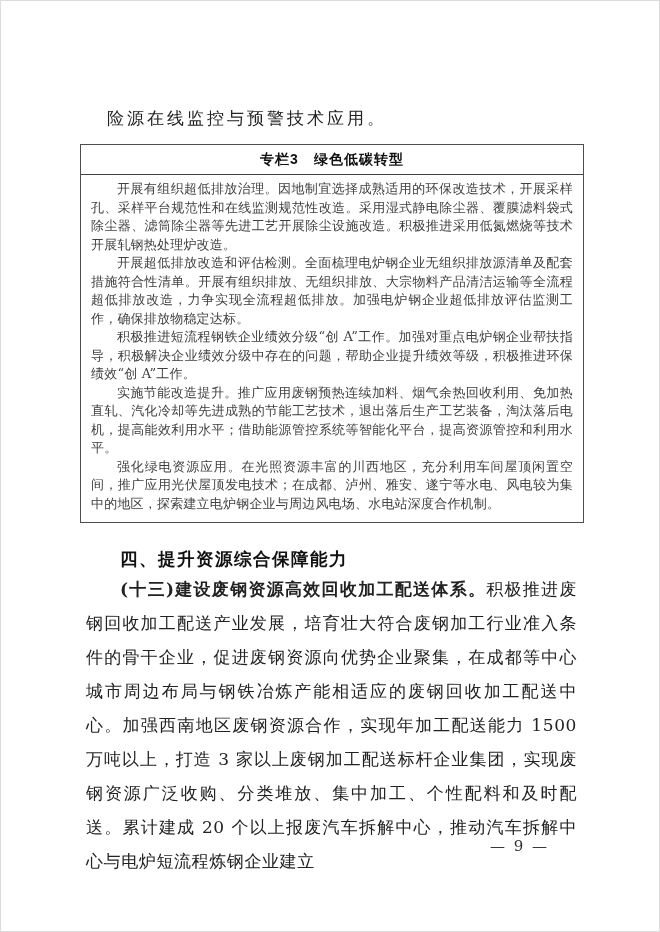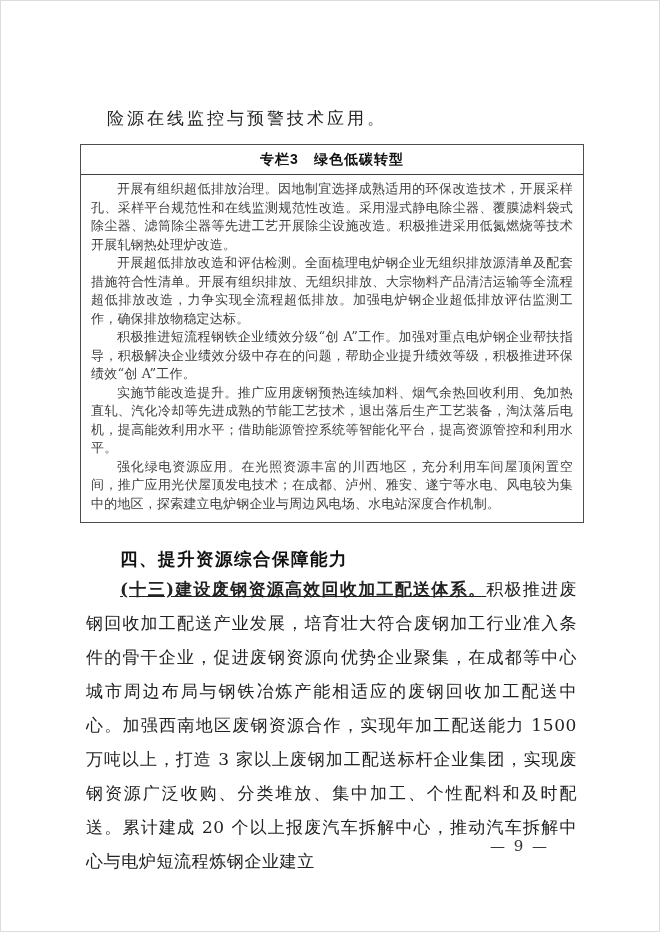--- a/index.html
+++ b/index.html
@@ -83,21 +83,20 @@
     font-size: 17px;
     line-height: 34px;
     letter-spacing: 0.6px;
     text-align: justify;
     text-justify: inter-character;
     text-indent: 2em;
     color: #222222;
   }
   .main-paragraph .lead {
     font-weight: bold;
-    text-decoration: underline;
   }
   .page-number {
     position: absolute;
     top: 836px;
     right: 110px;
     margin: 0;
     font-size: 15px;
     letter-spacing: 2px;
     color: #333333;
   }

